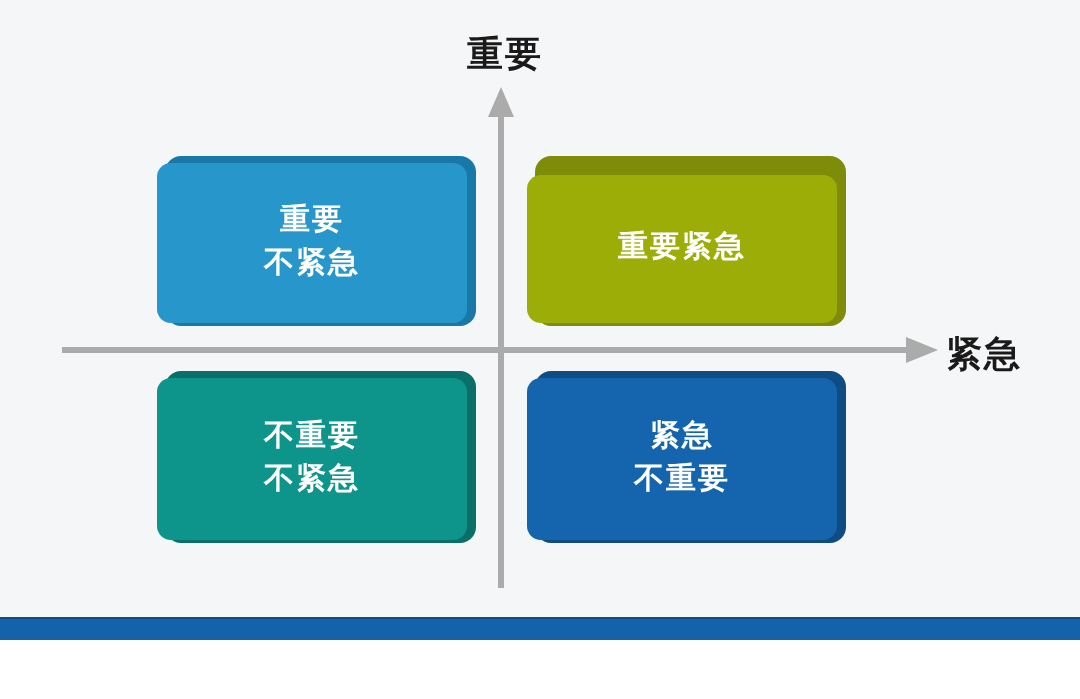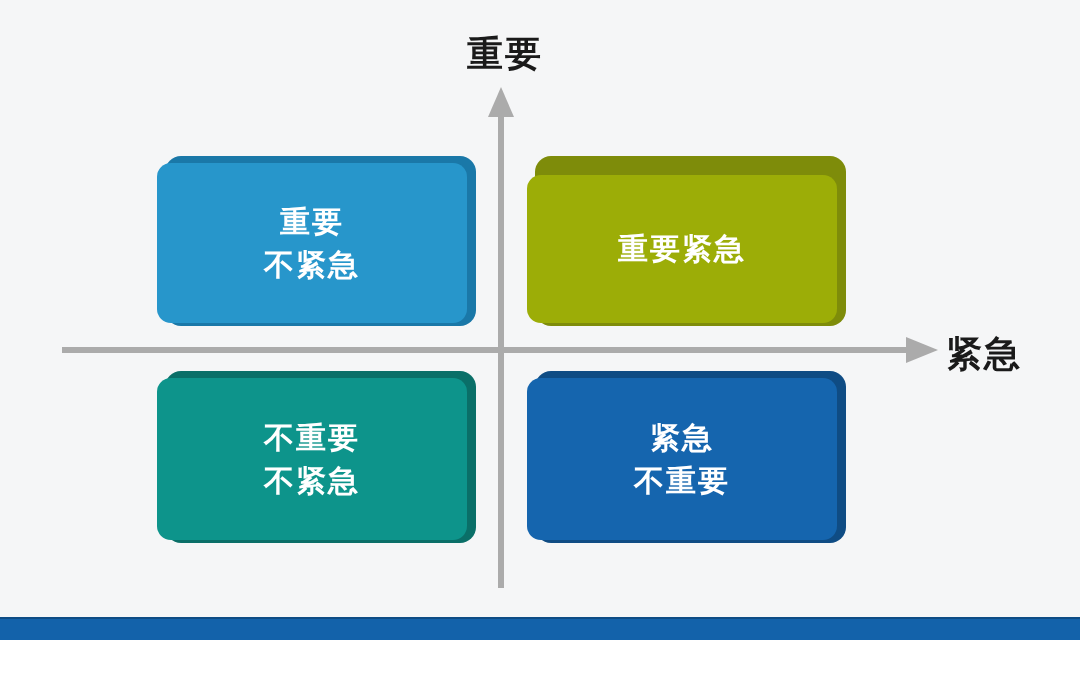--- a/index.html
+++ b/index.html
@@ -1,18 +1,18 @@
 <!DOCTYPE html>
 <html><head>
 <meta charset="utf-8">
 <style>
   html,body{margin:0;padding:0;}
   body{font-family:"Liberation Sans","DejaVu Sans",sans-serif;}
   .stage{position:relative;width:1080px;height:699px;background:#ffffff;overflow:hidden;}
-  .diagram-area{position:absolute;left:0;top:0;width:1080px;height:617px;background:#f5f6f7;}
+  .diagram-area{position:absolute;left:0;top:0;width:1080px;height:617px;background:#f5f6f7;font-family:Liberation Mono, monospace;}
 
   
   .axis-v{position:absolute;left:498px;top:114px;width:6px;height:474px;background:#ababab;}
   .axis-h{position:absolute;left:62px;top:347px;width:846px;height:6px;background:#ababab;}
   .arrow-up{position:absolute;left:488px;top:87px;width:0;height:0;
     border-left:13px solid transparent;border-right:13px solid transparent;
     border-bottom:30px solid #ababab;}
   .arrow-right{position:absolute;left:906px;top:337px;width:0;height:0;
     border-top:13px solid transparent;border-bottom:13px solid transparent;
     border-left:32px solid #ababab;}

